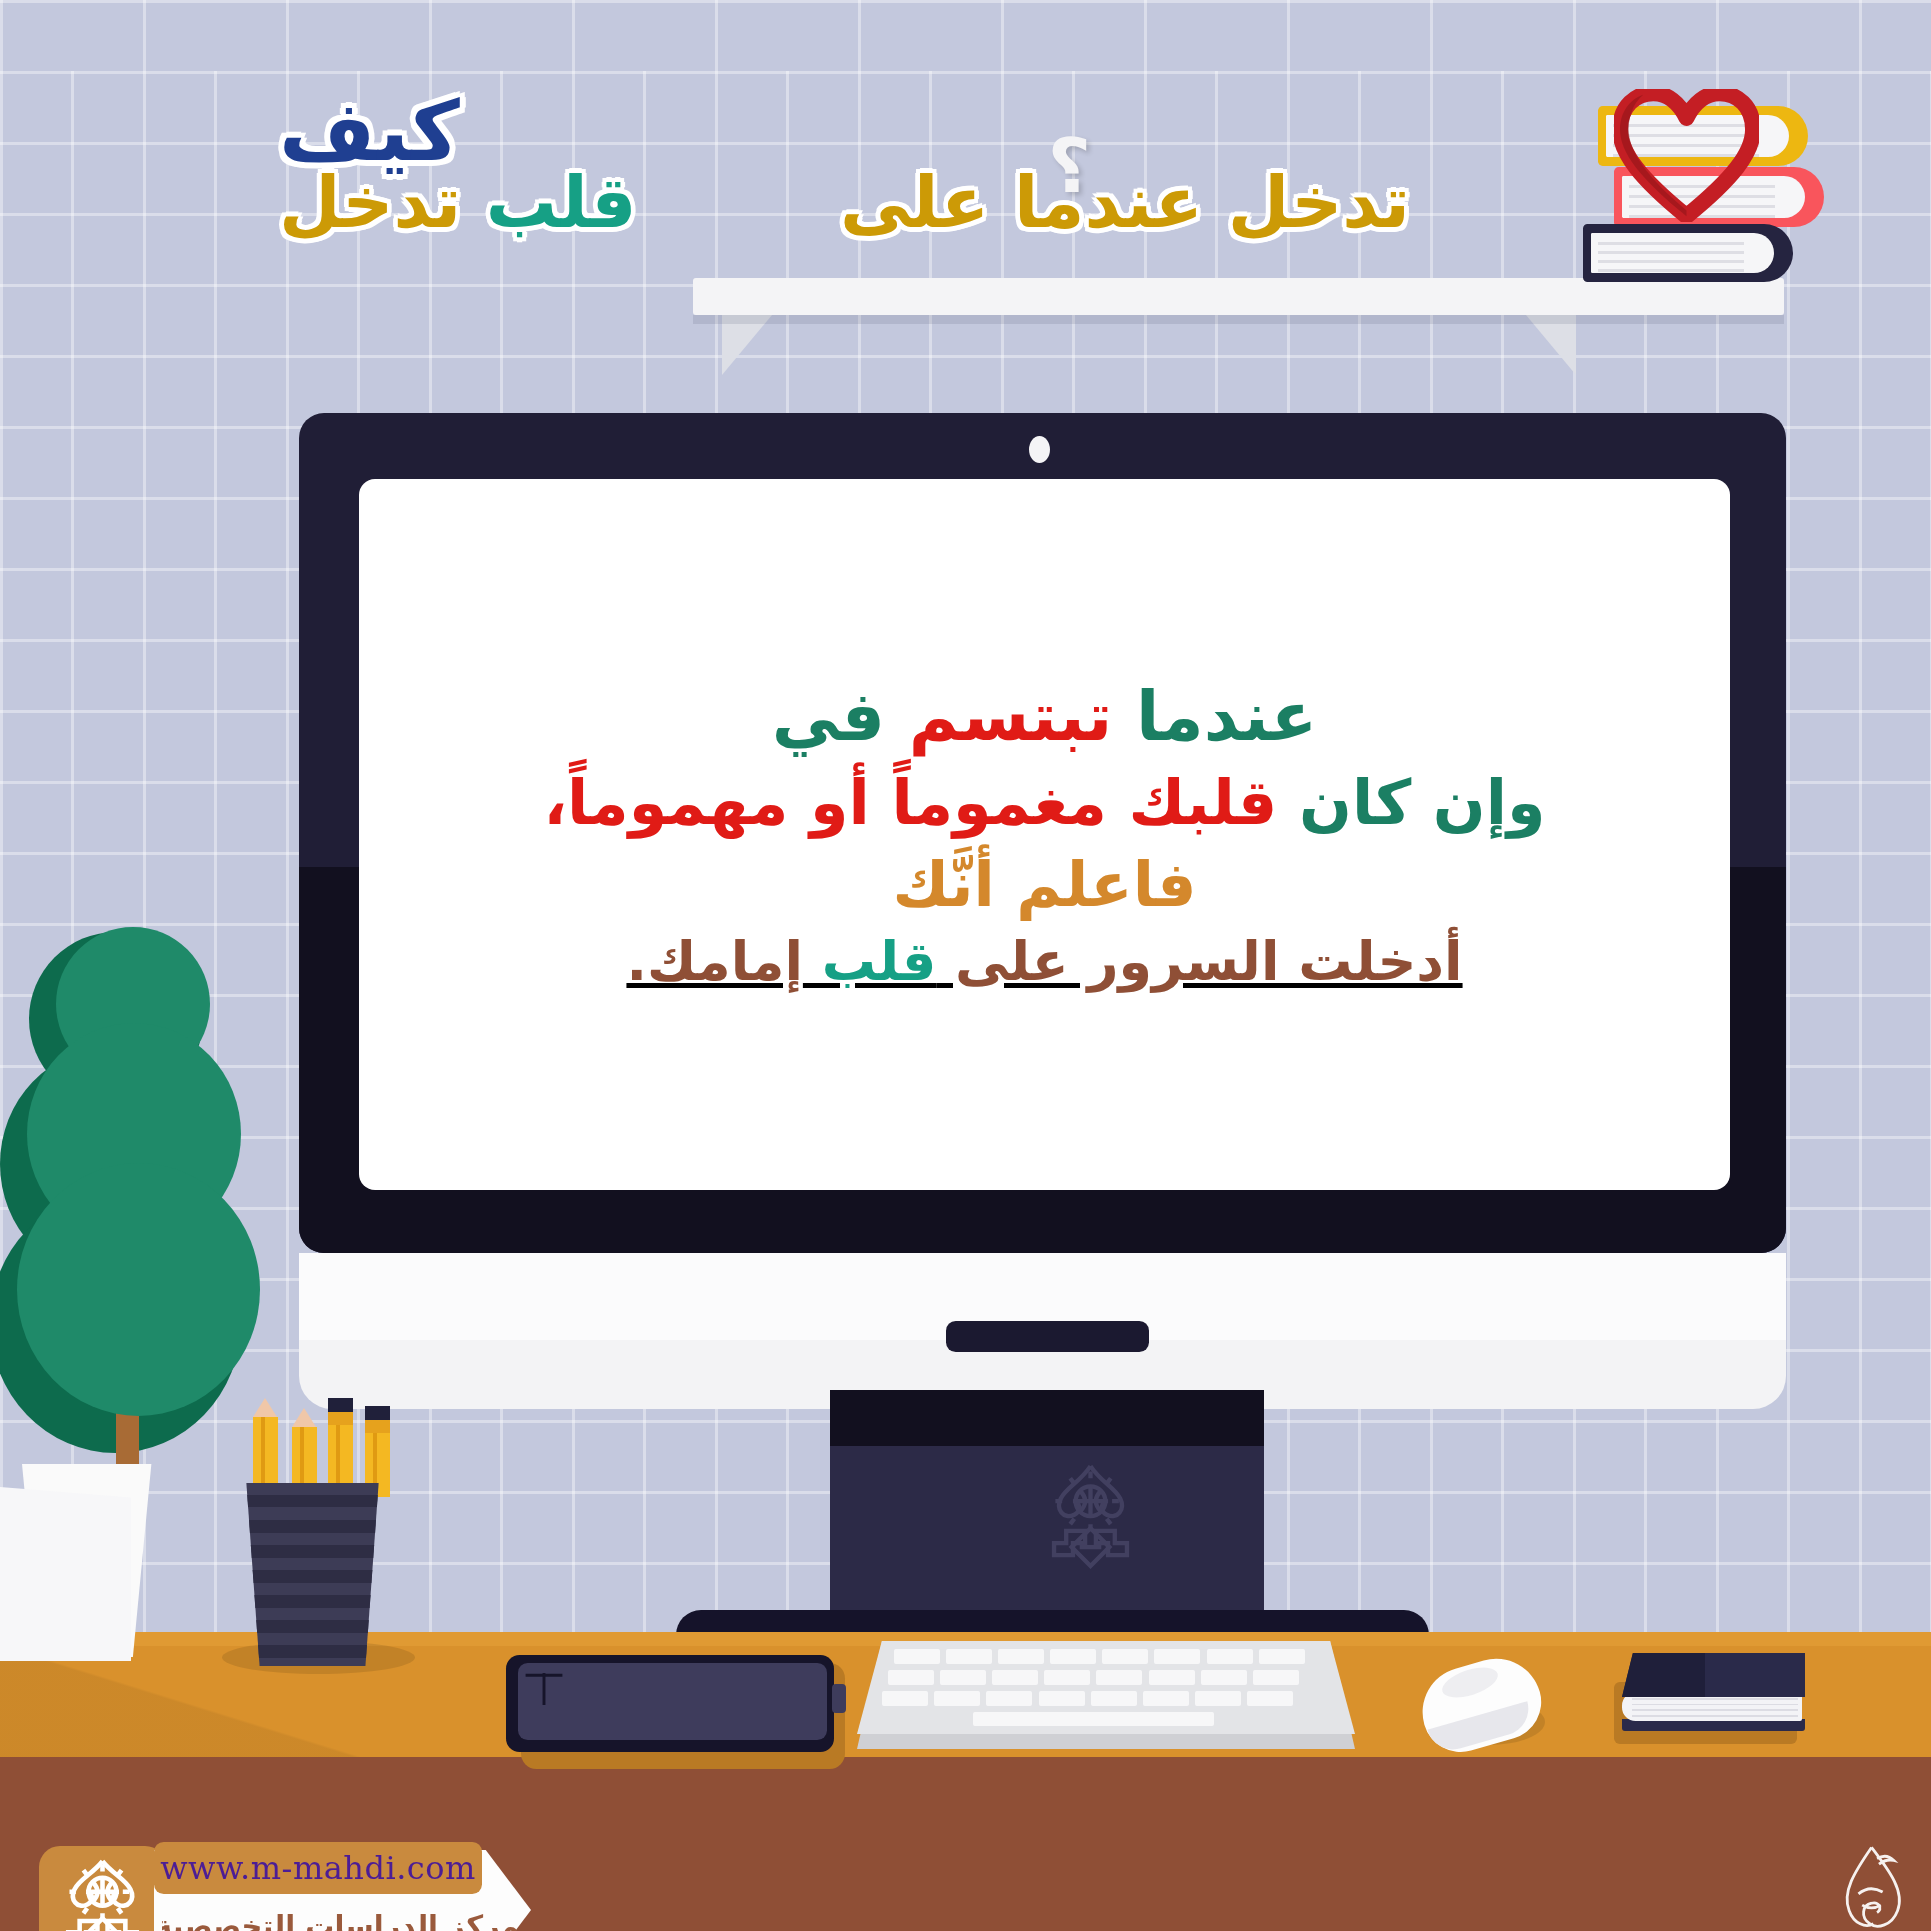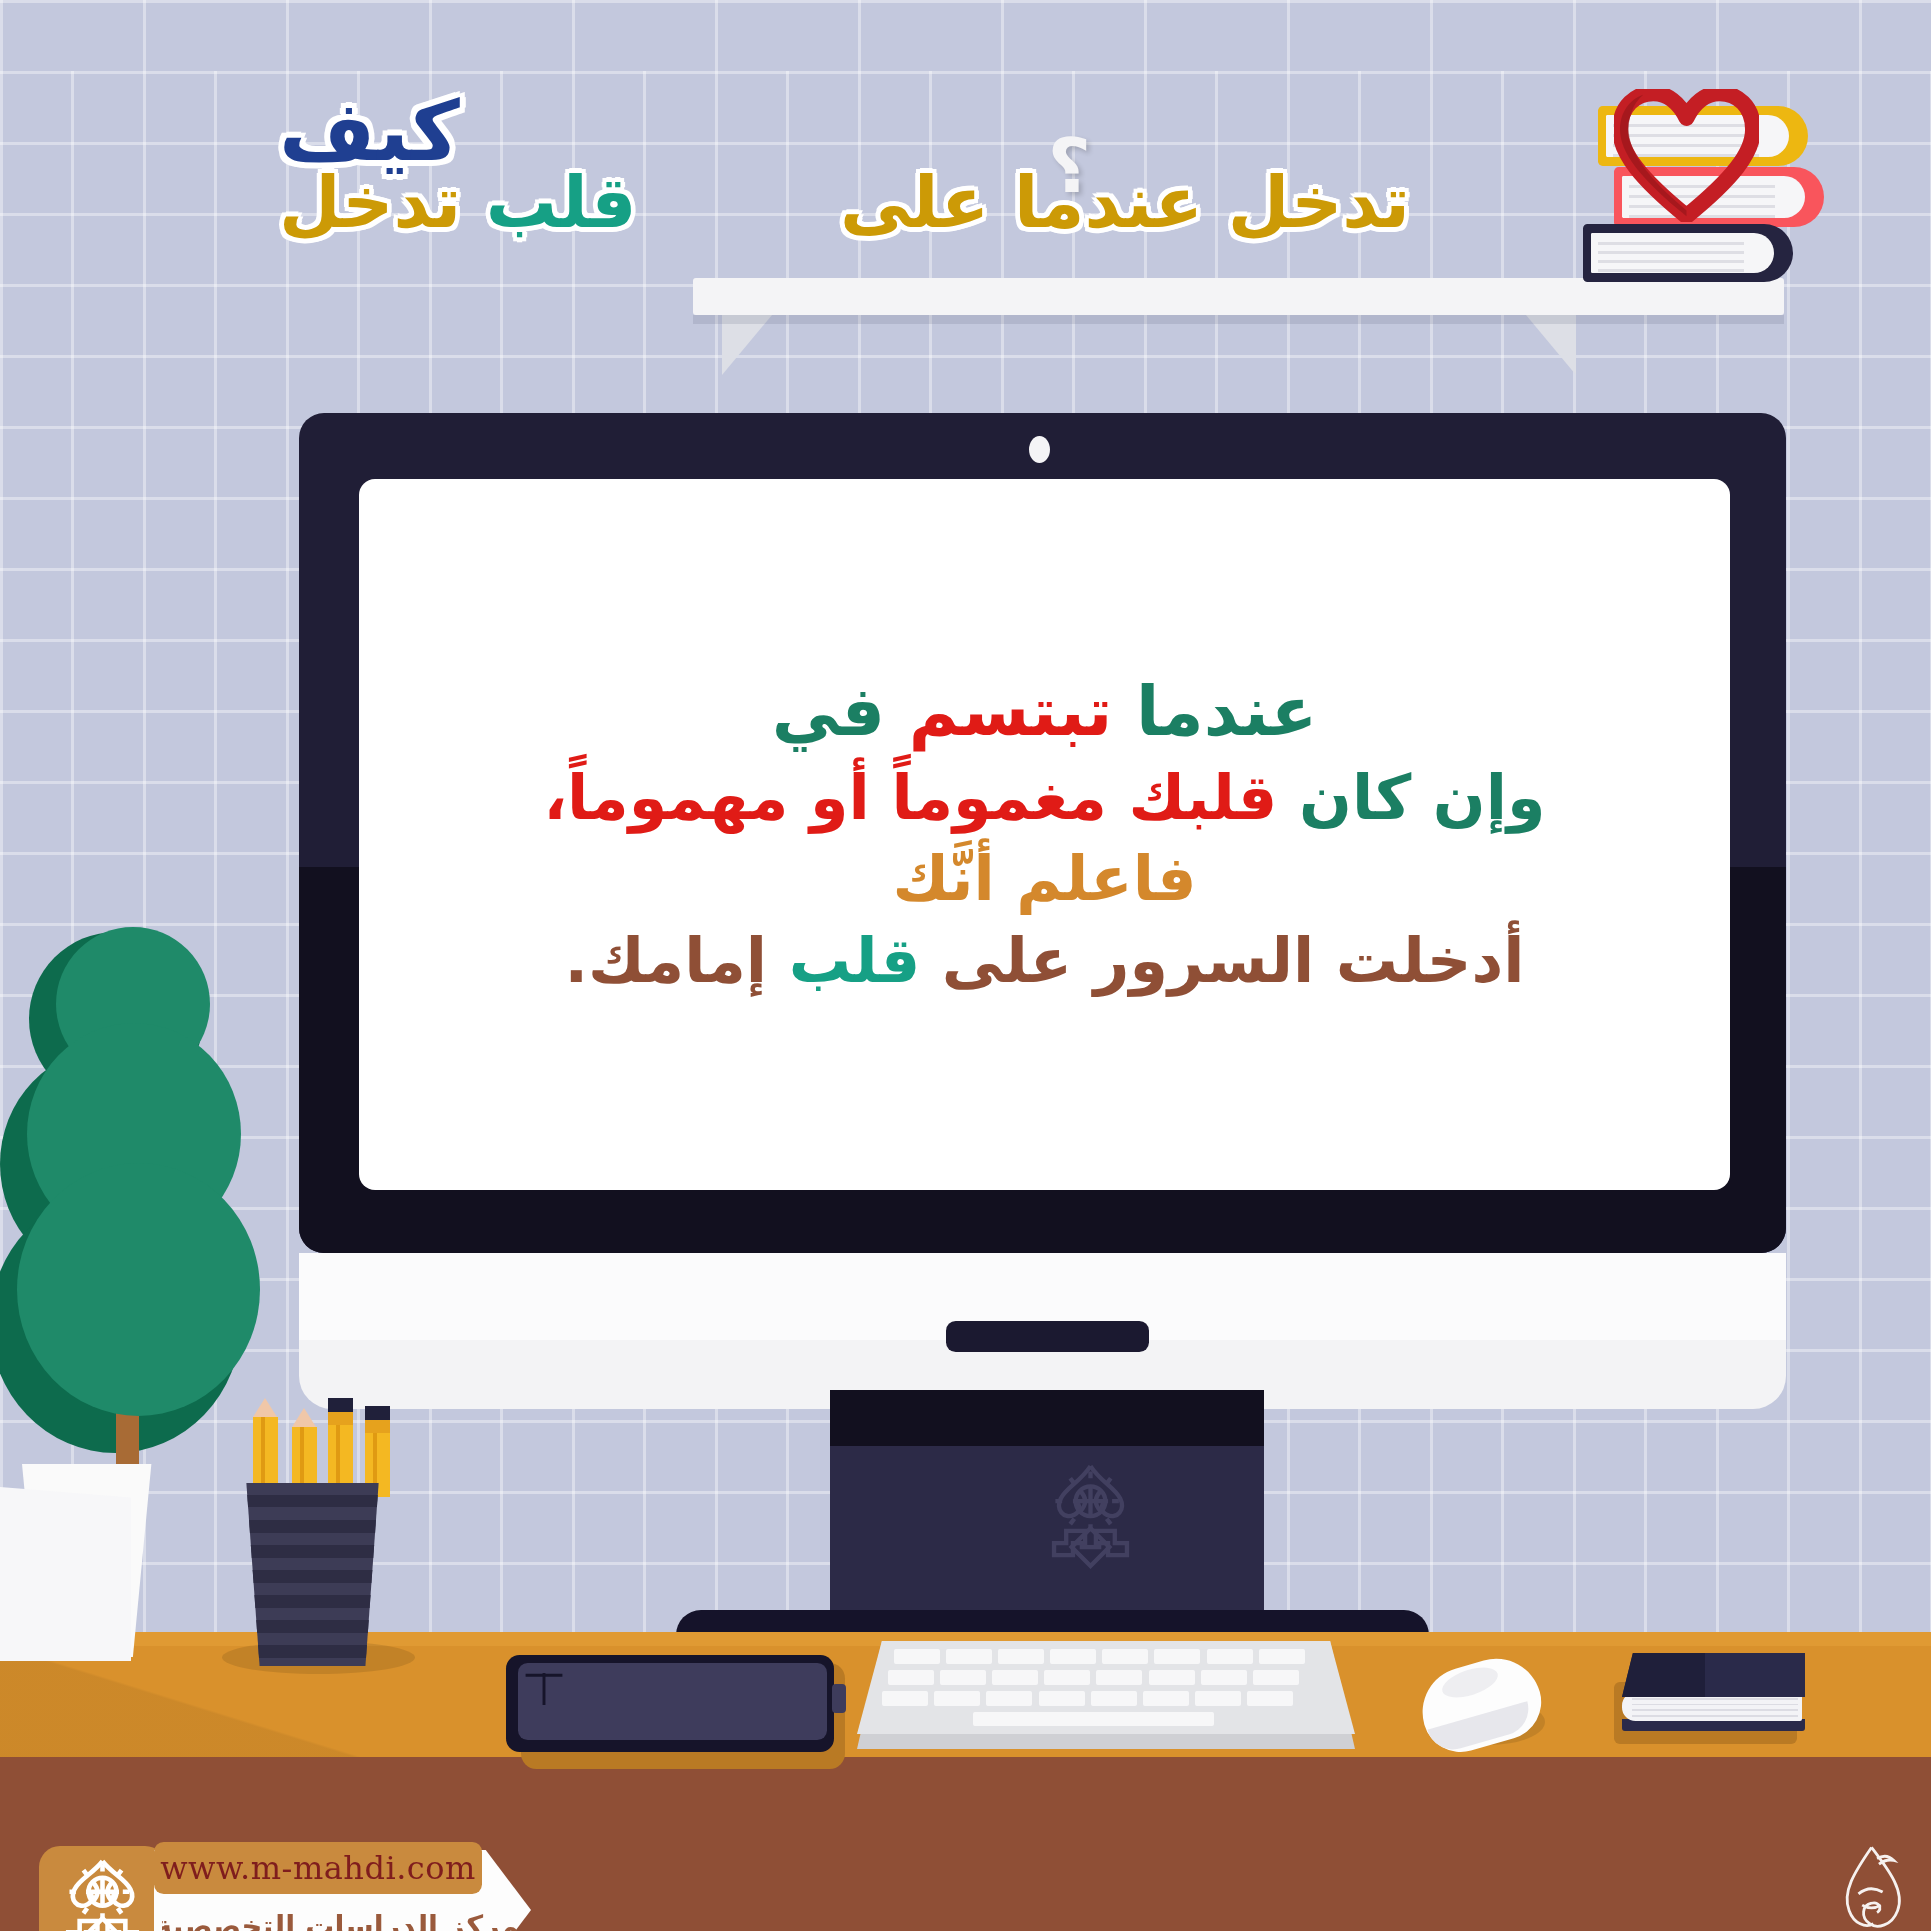--- a/index.html
+++ b/index.html
@@ -135,35 +135,35 @@
 
   
   .quote{position:absolute;left:0;top:0;width:1371px;height:711px;
       display:flex;flex-direction:column;justify-content:center;align-items:center;
       direction:rtl;text-align:center;padding:0 39px;box-sizing:border-box;}
   .q-line{font-weight:bold;line-height:1.32;white-space:nowrap;}
   .q1{font-size:68px;}
   .q2{font-size:62px;}
   .q3{font-size:62px;}
   .q4{font-size:62px;}
-  .q5{font-size:62px;}
+  .q5{font-size:54px;text-decoration:underline;}
   .c-green{color:#1b7f63;}
   .c-red{color:#e01b16;}
   .c-orange{color:#d4882c;}
   .c-brown{color:#8f4f36;}
   .c-teal{color:#16a085;}
 
   
   .footer{position:absolute;left:0;top:1827px;width:1931px;height:104px;background:#8f4f36;}
   .f-badge{position:absolute;left:39px;top:1846px;width:127px;height:127px;background:#c98a3e;border-radius:21px;}
   .f-banner{position:absolute;left:154px;top:1850px;width:377px;height:120px;background:#fdfdfd;
       clip-path:polygon(0 0,88% 0,100% 50%,88% 100%,0 100%);}
   .f-url-bg{position:absolute;left:154px;top:1842px;width:328px;height:52px;background:#c98a3e;border-radius:9.7px;}
   .f-url{position:absolute;left:154px;top:1846px;width:328px;height:44px;line-height:44px;text-align:center;
-      color:#7f1d1d;font-family:"DejaVu Serif","Liberation Serif",serif;font-size:32px;direction:ltr;letter-spacing:0.5px;}
+      color:#4c1d95;font-family:"DejaVu Serif","Liberation Serif",serif;font-size:32px;direction:ltr;letter-spacing:0.5px;}
   .f-arabic{position:absolute;left:162px;top:1898px;width:357px;height:56px;line-height:56px;text-align:center;
       color:#9a5a3c;font-size:29px;direction:rtl;font-weight:bold;overflow:hidden;white-space:nowrap;}
   .f-mark{position:absolute;right:13.5px;top:1840px;width:93px;height:93px;opacity:.92;}
 </style>
 </head>
 <body>
 
 <div id="poster">
 
   <div class="wall"></div>

